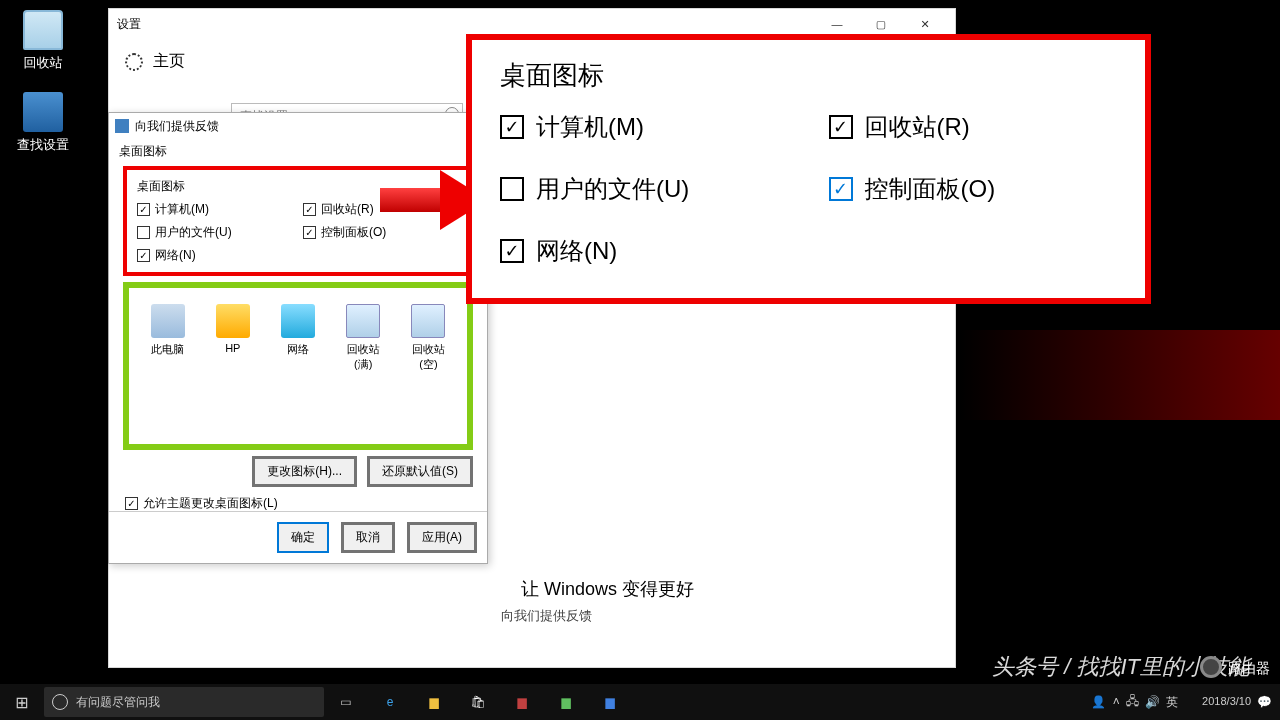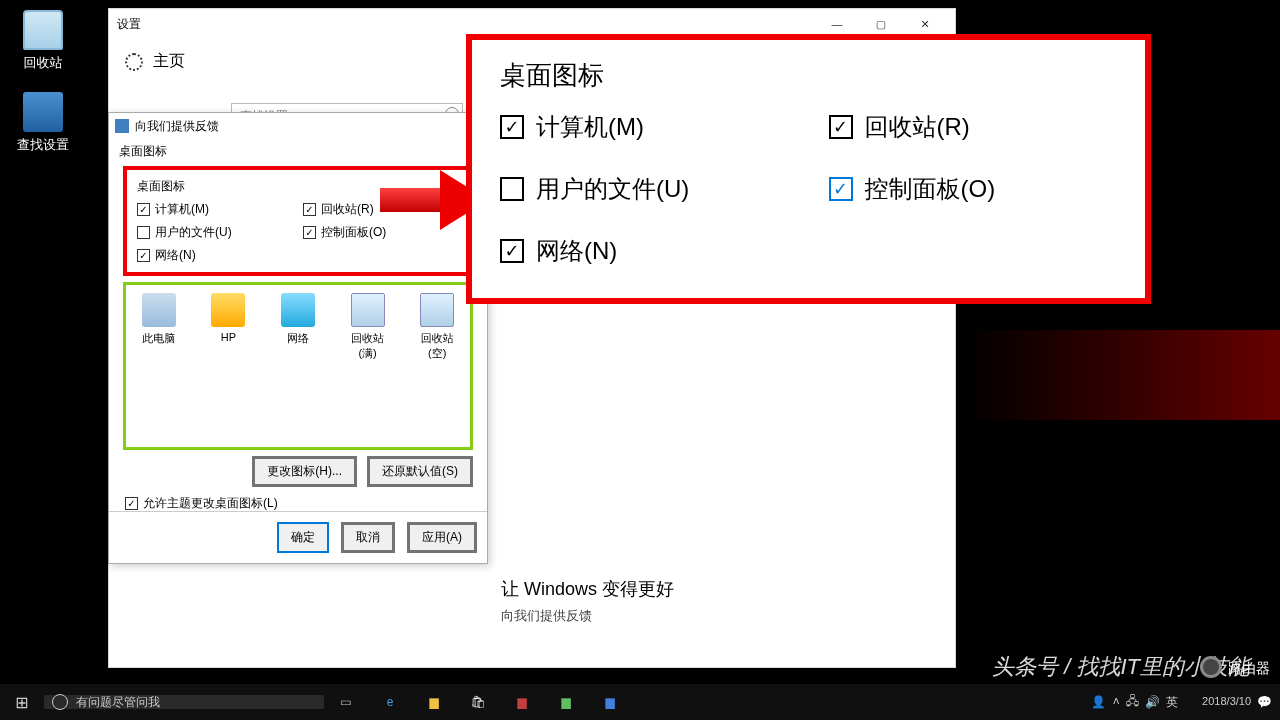--- a/index.html
+++ b/index.html
@@ -29,37 +29,37 @@
 .tiny-ico { width: 14px; height: 14px; background: #4080c0; }
 .tab-label { padding: 4px 10px 0 10px; font-size: 12px; }
 
 .group-box { margin: 6px 14px; border: 4px solid #e00; padding: 8px 10px; font-size: 12px; }
 .group-title { font-size: 12px; margin-bottom: 6px; }
 .cb-grid { display: grid; grid-template-columns: 1fr 1fr; gap: 6px 10px; }
 .cb-row { display: flex; align-items: center; gap: 5px; }
 .cb { width: 13px; height: 13px; border: 1px solid #333; display: inline-flex; align-items: center; justify-content: center; font-size: 10px; line-height: 1; }
 .cb.checked::after { content: "✓"; color: #000; }
 
-.icon-preview { margin: 6px 14px; border: 3px solid #84cc16; height: 168px; padding: 8px; }
+.icon-preview { margin: 6px 14px; border: 6px solid #84cc16; height: 168px; padding: 16px; }
 .icon-row { display: flex; gap: 20px; }
 .icon-cell { width: 54px; text-align: center; font-size: 11px; }
 .icon-cell .ico2 { width: 34px; height: 34px; margin: 0 auto 4px; }
 .ico-pc { background: linear-gradient(#cde,#9bd); border-radius: 3px; }
 .ico-hp { background: linear-gradient(#fd6,#fa0); border-radius: 3px; }
 .ico-net { background: linear-gradient(#8df,#2ad); border-radius: 3px; }
 .ico-bin { background: linear-gradient(#e0f0ff,#b0d0e8); border: 1px solid #88b; border-radius: 2px; }
 
 .btn-row { display: flex; justify-content: flex-end; gap: 10px; padding: 0 14px; }
 .btn { padding: 4px 12px; font-size: 12px; background: #f0f0f0; border: 3px solid #737373; cursor: pointer; }
 .dialog-bottom { position: absolute; bottom: 0; width: 100%; border-top: 1px solid #ccc; padding: 10px; display: flex; justify-content: flex-end; gap: 12px; }
 .btn.primary { border: 2px solid #0078d7; }
 .allow-theme { display: flex; align-items: center; gap: 5px; padding: 8px 16px; font-size: 12px; }
 
 .footer-text { position: absolute; left: 392px; top: 568px; }
-.footer-text .h { font-size: 18px; margin-bottom: 6px; }
+.footer-text .h { font-size: 18px; margin-bottom: 6px; margin-left: 20px; }
 .footer-text .lnk { font-size: 13px; color: #404040; }
 
 
 .callout { position: absolute; left: 466px; top: 34px; width: 685px; height: 270px; background: #fff; border: 6px solid #e00; padding: 18px 28px; }
 .callout-title { font-size: 26px; margin-bottom: 18px; }
 .callout-grid { display: grid; grid-template-columns: 1fr 1fr; gap: 30px 40px; font-size: 24px; }
 .big-cb { display: flex; align-items: center; gap: 12px; }
 .big-cb .box { width: 24px; height: 24px; border: 2px solid #000; display: flex; align-items: center; justify-content: center; font-size: 18px; }
 .big-cb .box.checked::after { content: "✓"; }
 .big-cb .box.blue { border-color: #0078d7; color: #0078d7; }
@@ -74,21 +74,21 @@
 .router-label { position: absolute; right: 10px; top: 656px; color: #fff; font-size: 14px; display: flex; align-items: flex-end; gap: 6px; }
 .router-ico { width: 22px; height: 22px; background: #444; border: 3px solid #888; border-radius: 50%; }
 
 
 .streak { position: absolute; right: 0; top: 330px; width: 320px; height: 90px; background: linear-gradient(90deg, transparent, rgba(200,0,0,.25), rgba(255,0,0,.4)); }
 
 
 .taskbar { position: absolute; bottom: 0; left: 0; right: 0; height: 36px; background: #101010; display: flex; align-items: center; color: #ccc; font-size: 12px; }
 .tb-item { width: 44px; height: 36px; display: flex; align-items: center; justify-content: center; cursor: pointer; }
 .start { font-size: 16px; }
-.cortana-box { display: flex; align-items: center; gap: 8px; background: #2a2a2a; height: 14px; padding: 0 10px 0 8px; width: 280px; border-radius: 2px; }
+.cortana-box { display: flex; align-items: center; gap: 8px; background: #2a2a2a; height: 30px; padding: 0 10px 0 8px; width: 280px; border-radius: 2px; }
 .cortana-circle { width: 16px; height: 16px; border: 1.5px solid #ccc; border-radius: 50%; }
 .tb-right { margin-left: auto; display: flex; align-items: center; gap: 6px; padding-right: 8px; }
 .tb-date { text-align: right; line-height: 1.2; font-size: 11px; margin-left: 18px; }
 </style>
 </head>
 <body>
 
 <div class="desktop-icon" style="left:8px;top:10px">
   <div class="ico recycle-bin-ico"></div>
   <div>回收站</div>

